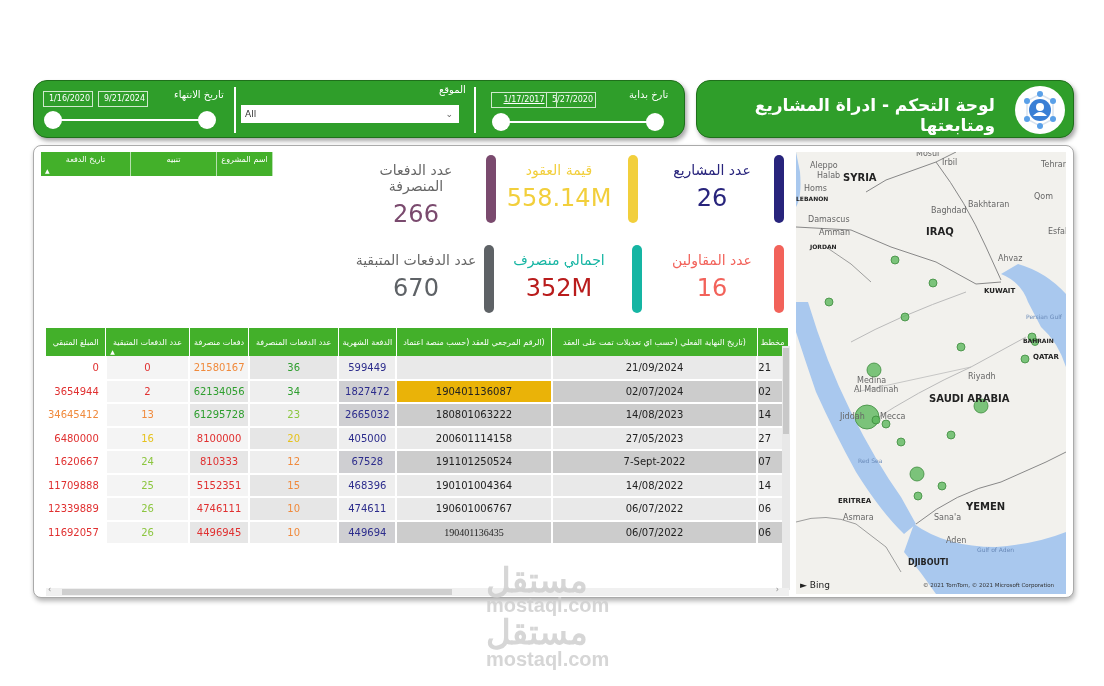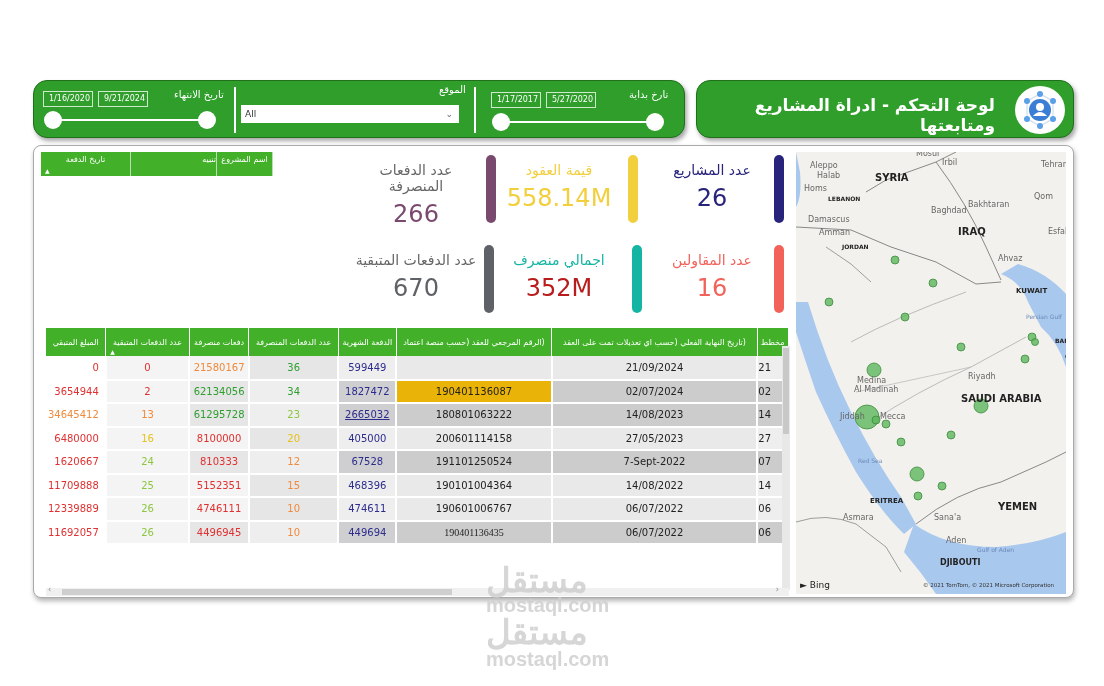--- a/index.html
+++ b/index.html
@@ -86,21 +86,21 @@
   .hscroll .thumb { position: absolute; left: 16px; top: 1px; width: 390px; height: 6px; background: #cfcfcf; }
   .hscroll .la { position: absolute; left: 2px; top: -3px; font-size: 8px; color: #888; }
   .hscroll .ra { position: absolute; right: 10px; top: -3px; font-size: 8px; color: #888; }
 
   
   #map {
     position: absolute; left: 762px; top: 6px; width: 270px; height: 442px; background: #f2f1ed; overflow: hidden;
   }
   #map svg { position: absolute; left: 0; top: 0; }
   .map-lbl { position: absolute; font-size: 8px; color: #666; white-space: nowrap; }
-  .map-country { position: absolute; font-size: 10px; font-weight: bold; color: #222; white-space: nowrap; margin-left: 32px; }
+  .map-country { position: absolute; font-size: 10px; font-weight: bold; color: #222; white-space: nowrap; }
   .bing { position: absolute; left: 4px; bottom: 4px; font-size: 9px; color: #222; }
   .copy { position: absolute; right: 12px; bottom: 6px; font-size: 5.5px; color: #333; }
 
   .watermark {
     position: absolute; left: 486px; color: #cfcfcf; font-weight: bold; font-family: "Liberation Sans", sans-serif;
     opacity: 0.85;
   }
 </style>
 </head>
 <body>
@@ -116,21 +116,21 @@
   <div class="f-sep" style="left:200px;"></div>
 
   <span class="f-label" style="left:405px; top:3px;">الموقع</span>
   <div class="dropdown" style="left:207px; top:24px; width:218px;">
     <span>All</span>
     <span class="chev">⌄</span>
   </div>
   <div class="f-sep" style="left:440px;"></div>
 
   <span class="f-label" style="left:595px; top:8px;">تارخ بداية</span>
-  <div class="date-box" style="left:457px; top:11px; width:50px;">1/17/2017</div>
+  <div class="date-box" style="left:457px; top:11px; width:66px;text-decoration:underline;">1/17/2017</div>
   <div class="date-box" style="left:512px; top:11px; width:50px;">5/27/2020</div>
   <div class="slider-track" style="left:466px; top:40px; width:156px;"></div>
   <div class="slider-thumb" style="left:458px; top:32px;"></div>
   <div class="slider-thumb" style="left:612px; top:32px;"></div>
 </div>
 
 <div id="title" class="green-panel">
   <span class="t-text">لوحة التحكم - ادراة المشاريع ومتابعتها</span>
   <div class="logo">
     <svg width="50" height="48" viewBox="0 0 50 48">
@@ -148,21 +148,21 @@
   </div>
 </div>
 
 <div id="main">
 
   <div class="mini-head">
     <div style="width:90px;">
       <span>تاريخ الدفعة</span>
       <span class="sort-up">▲</span>
     </div>
-    <div style="width:86px;text-align:right;">
+    <div style="width:86px;">
       <span>تنبيه</span>
     </div>
     <div style="width:56px;">
       <span>اسم المشروع</span>
     </div>
   </div>
 
   <div class="kpi-bar" style="left:740px; top:9px; background:#28247c;"></div>
   <div class="kpi" style="left:628px; top:16px; width:100px;">
     <div class="k-label" style="color:#28247c;">عدد المشاريع</div>
@@ -242,21 +242,21 @@
             <td class="c-navy" style="background: rgb(207, 207, 210);">1827472</td>
             <td class="c-black" style="background: #eab308;">190401136087</td>
             <td class="c-black" style="background: rgb(204, 204, 204);">02/07/2024</td>
             <td class="c-black" style="background: rgb(204, 204, 204); text-align: left;">02</td>
           </tr>
           <tr>
             <td class="amt c-orange" style="background: rgb(255, 255, 255);">34645412</td>
             <td class="c-orange" style="background: rgb(244, 244, 244);">13</td>
             <td class="c-green" style="background: rgb(230, 230, 230);">61295728</td>
             <td class="c-lime" style="background: rgb(238, 238, 238);">23</td>
-            <td class="c-navy" style="background: rgb(207, 207, 210); text-decoration: underline;">2665032</td>
+            <td class="c-navy" style="background: rgb(207, 207, 210);">2665032</td>
             <td class="c-black" style="background: rgb(204, 204, 204);">180801063222</td>
             <td class="c-black" style="background: rgb(204, 204, 204);">14/08/2023</td>
             <td class="c-black" style="background: rgb(204, 204, 204); text-align: left;">14</td>
           </tr>
           <tr>
             <td class="amt c-red" style="background: rgb(255, 255, 255);">6480000</td>
             <td class="c-yellow" style="background: rgb(244, 244, 244);">16</td>
             <td class="c-red" style="background: rgb(244, 244, 244);">8100000</td>
             <td class="c-yellow" style="background: rgb(230, 230, 230);">20</td>
             <td class="c-navy" style="background: rgb(238, 238, 238);">405000</td>

